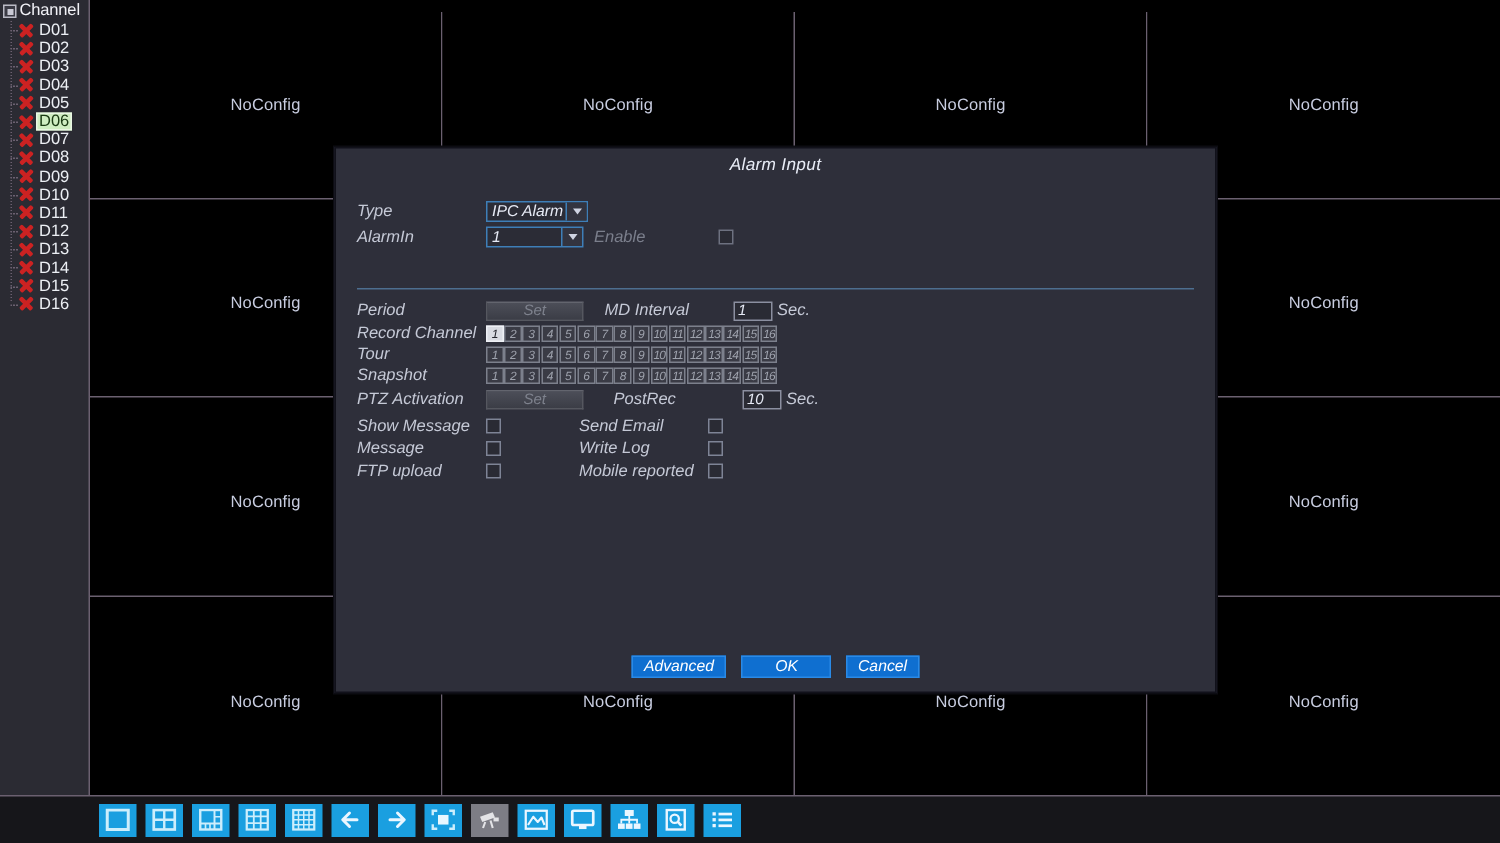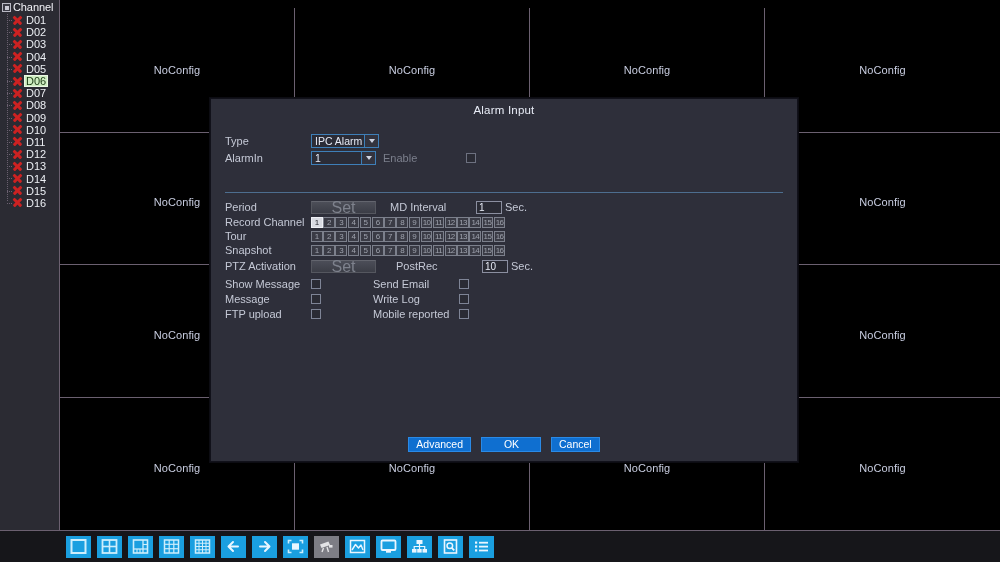--- a/index.html
+++ b/index.html
@@ -88,25 +88,26 @@
   }
   .tb-btn{
     width:25px;height:22px;background:#1a9fe0;display:flex;align-items:center;
     justify-content:center;box-sizing:border-box;cursor:pointer;
   }
   .tb-btn.disabled{background:#7d7d85;}
   .tb-btn svg{display:block;}
 
   
   #dialog{
-    position:absolute;left:210px;top:98px;width:588px;height:364px;
+    position:absolute;left:223px;top:98px;width:588px;height:364px;
     background:#2e2f3a;
     border:1px solid #11111a;
     box-shadow:0 0 0 1px #0c0c12;
     box-sizing:border-box;
+    font-style:italic;
   }
   #dialog-title{
     text-align:center;color:#e9edf7;font-size:11.5px;padding-top:5px;letter-spacing:0.2px;
   }
   .dlg-body{position:relative;padding:0 14px;color:#c3c7d4;font-size:11px;}
 
   .row{display:flex;align-items:center;}
   .lbl{color:#c5c9d6;font-size:11px;}
   .lbl.dim{color:#7b7f8c;}
 
@@ -137,21 +138,21 @@
   
   .divider{
     position:absolute;left:14px;right:14px;top:0;height:1px;background:#4d6e8f;
   }
 
   
   .setbtn{
     width:65px;height:13px;box-sizing:border-box;
     background:linear-gradient(to bottom,#4c4e58,#3b3d46);
     border:1px solid #55575f;border-top-color:#63656e;
-    color:#7e828d;font-size:16px;text-align:center;line-height:11px;cursor:default;
+    color:#7e828d;font-size:10px;text-align:center;line-height:11px;cursor:default;
   }
   .numbox{
     width:26px;height:13px;box-sizing:border-box;background:#2a2b34;
     border:1px solid #8b8fa0;color:#e6eaf5;font-size:10px;line-height:11px;
     padding-left:2px;
   }
   .sec{color:#c5c9d6;font-size:11px;margin-left:3px;}
 
   
   .chips{display:flex;}

